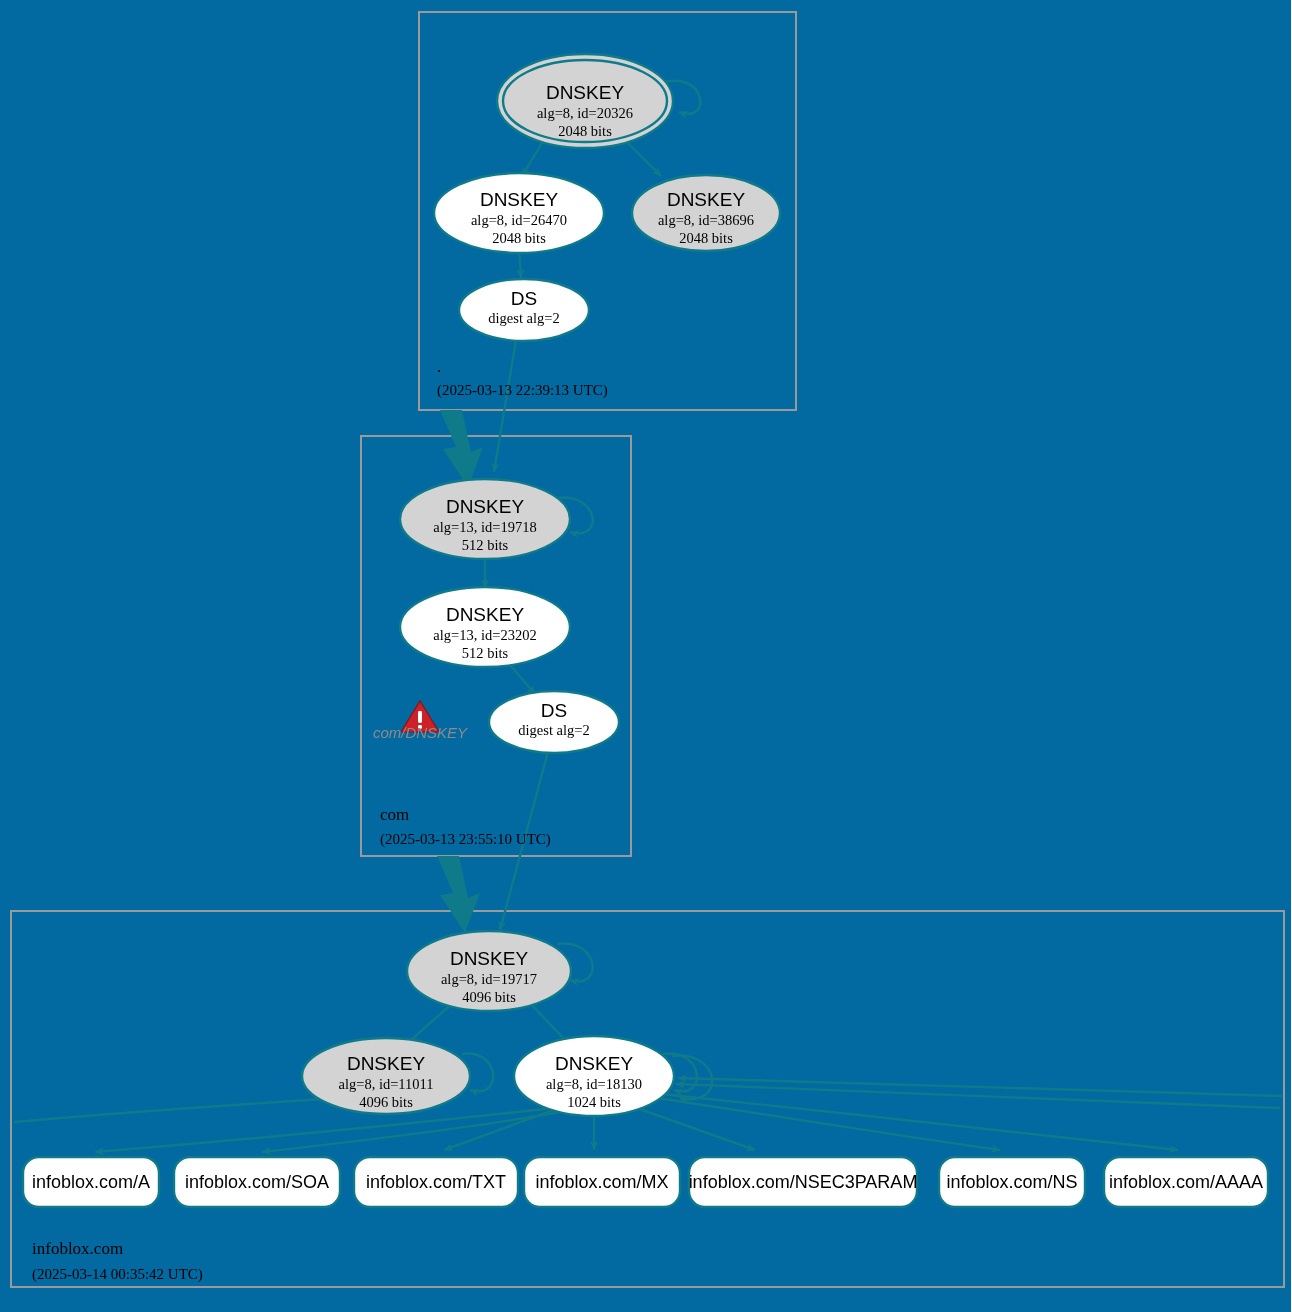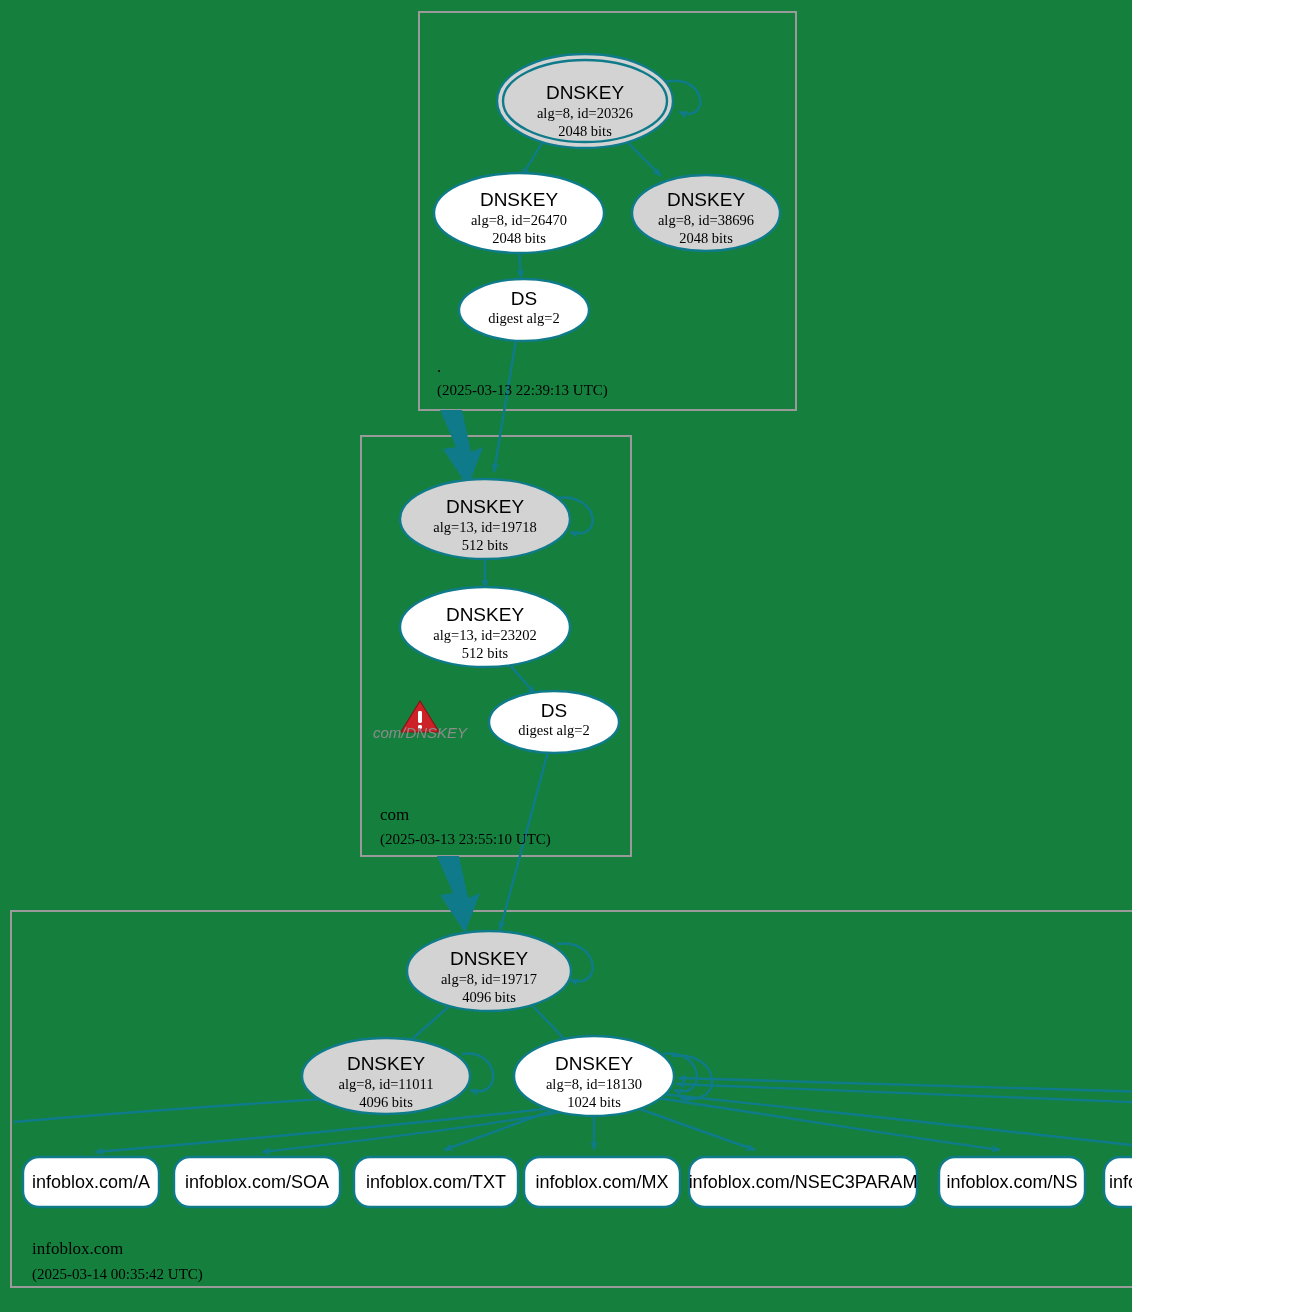--- a/index.html
+++ b/index.html
@@ -3,23 +3,23 @@
 <meta charset="utf-8">
 <style>
   html, body {
     margin: 0;
     padding: 0;
     background: #ffffff;
     font-family: "Liberation Sans", sans-serif;
   }
   #canvas {
     position: relative;
-    width: 1132px;
+    width: 1291px;
     height: 1312px;
-    background: #15803d;
+    background: #0369a1;
     overflow: hidden;
   }
   #graph-svg {
     position: absolute;
     left: 0;
     top: 0;
     width: 1292px;
     height: 1312px;
   }
   .zone-box {

